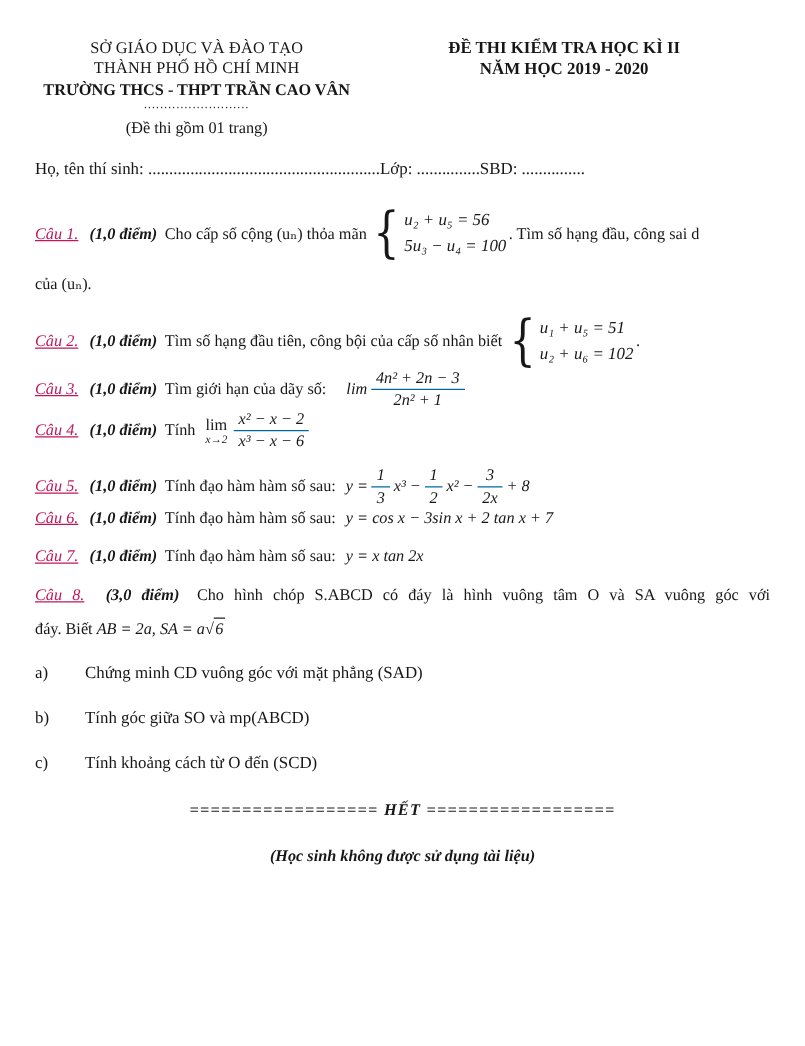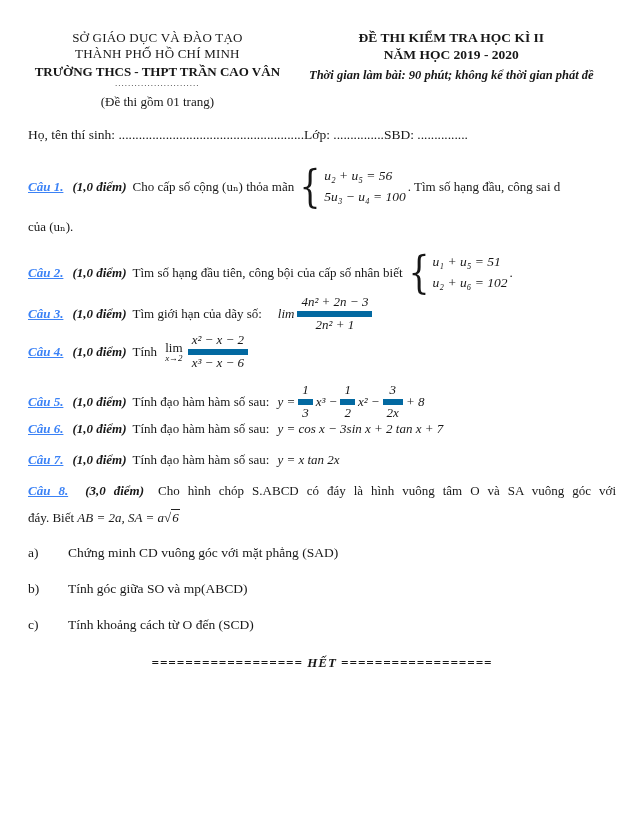--- a/index.html
+++ b/index.html
@@ -16,34 +16,34 @@
   .h-left .ln1,.h-left .ln2{font-size:13px;letter-spacing:.2px;}
   .h-left .ln3{font-weight:bold;font-size:13px;margin-top:1px;}
   .h-left .dots{font-size:9px;line-height:6px;letter-spacing:1px;}
   .h-left .ln4{margin-top:8px;font-size:13px;}
   .h-right .ln1,.h-right .ln2,.h-right .ln3{font-weight:bold;font-size:13.5px;}
   .h-right .ln4{font-weight:bold;font-style:italic;font-size:12.5px;margin-top:4px;white-space:nowrap;}
   
   .candidate{margin-top:17px;font-size:13.5px;white-space:nowrap;}
   
   .q{margin-top:0;}
-  .qlabel{color:#3b82f6;font-weight:bold;font-style:italic;text-decoration:underline;margin-right:9px;}
+  .qlabel{color:#be185d;font-weight:normal;font-style:italic;text-decoration:underline;margin-right:9px;}
   .points{font-weight:bold;font-style:italic;margin-right:6px;}
   .math{font-style:italic;}
   .qline{display:flex;align-items:center;flex-wrap:nowrap;white-space:nowrap;}
   .qline > *{flex:0 0 auto;}
   
   .sys{display:inline-flex;align-items:center;margin:0 2px;}
   .brace{font-size:44px;font-weight:400;line-height:44px;font-family:"DejaVu Serif",serif;transform:scaleX(.75);display:inline-block;}
   .sys-eqs{display:inline-block;text-align:left;}
   .sys-eqs .eq{font-style:italic;line-height:1.55;font-size:13.5px;}
   
   .frac{display:inline-block;vertical-align:middle;text-align:center;margin:0 3px;}
   .frac .num{display:block;padding:0 4px 1px 4px;line-height:1.15;}
-  .frac .den{display:block;border-top:6px solid #0369a1;padding:1px 4px 0 4px;line-height:1.15;}
+  .frac .den{display:block;border-top:1px solid #0369a1;padding:1px 4px 0 4px;line-height:1.15;}
   
   .lim{display:inline-block;text-align:center;vertical-align:middle;margin-right:2px;}
   .lim .lim-word{display:block;line-height:1.05;}
   .lim .lim-sub{display:block;font-size:9px;line-height:1;font-style:italic;}
   
   .sqrt{white-space:nowrap;}
   .sqrt .radical{font-style:normal;}
   .sqrt .sqrt-arg{border-top:1.2px solid #222;padding:0 1px;}
   
   .subitem{display:flex;margin-top:19px;font-size:13.5px;}
@@ -66,21 +66,20 @@
     <div class="h-left">
       <div class="ln1">SỞ GIÁO DỤC VÀ ĐÀO TẠO</div>
       <div class="ln2">THÀNH PHỐ HỒ CHÍ MINH</div>
       <div class="ln3">TRƯỜNG THCS - THPT TRẦN CAO VÂN</div>
       <div class="dots">..........................</div>
       <div class="ln4">(Đề thi gồm 01 trang)</div>
     </div>
     <div class="h-right">
       <div class="ln1">ĐỀ THI KIỂM TRA HỌC KÌ II</div>
       <div class="ln2">NĂM HỌC 2019 - 2020</div>
-      <div class="ln4">Thời gian làm bài: 90 phút; không kể thời gian phát đề</div>
     </div>
   </div>
 
   <div class="candidate">
     <span>Họ, tên thí sinh:</span>
     <span>.......................................................</span><span>Lớp:</span>
     <span>...............</span><span>SBD:</span>
     <span>...............</span>
   </div>
 

